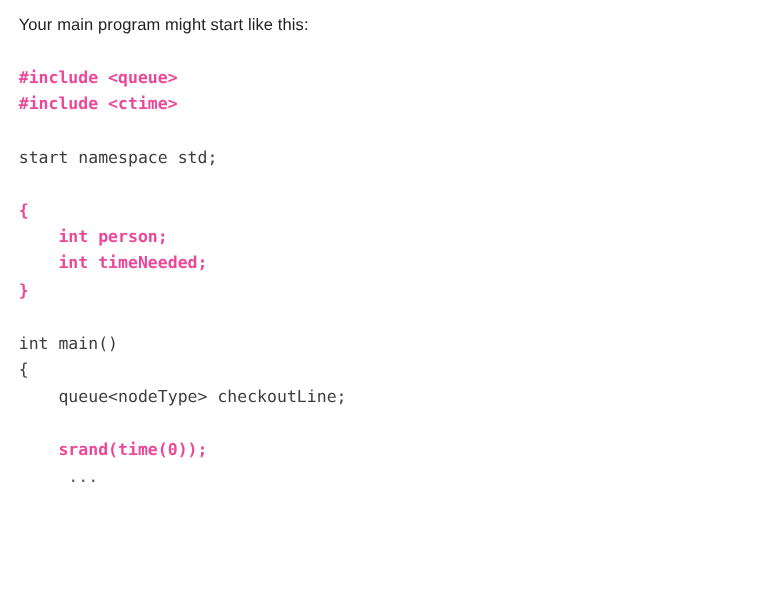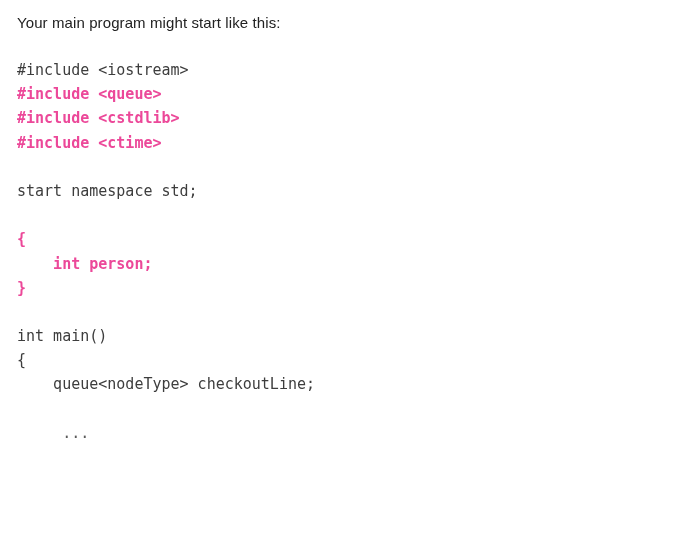--- a/index.html
+++ b/index.html
@@ -61,31 +61,31 @@
   }
 </style>
 </head>
 <body>
 
 <div class="page">
 
   <div class="prompt-text">Your main program might start like this:</div>
 
   <div class="code-block">
-      <div class="code-line">#include &lt;iostream&gt;</div>
       <div class="code-line bold">#include &lt;queue&gt;</div>
-      <div class="code-line bold">#include &lt;cstdlib&gt;</div>
       <div class="code-line bold">#include &lt;ctime&gt;</div>
       <div class="code-line blank">&nbsp;</div>
       <div class="code-line">start namespace std;</div>
       <div class="code-line blank">&nbsp;</div>
       <div class="code-line bold">{</div>
       <div class="code-line bold">    int person;</div>
+      <div class="code-line bold">    int timeNeeded;</div>
       <div class="code-line bold">}</div>
       <div class="code-line blank">&nbsp;</div>
       <div class="code-line">int main()</div>
       <div class="code-line">{</div>
       <div class="code-line">    queue&lt;nodeType&gt; checkoutLine;</div>
       <div class="code-line blank">&nbsp;</div>
+      <div class="code-line bold">    srand(time(0));</div>
       <div class="code-line ellipsis">     ...</div>
     </div>
 
 </div>
 
 </body></html>

